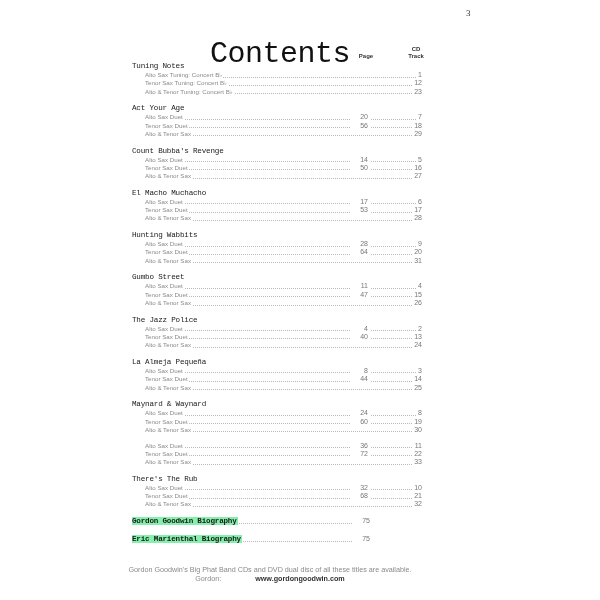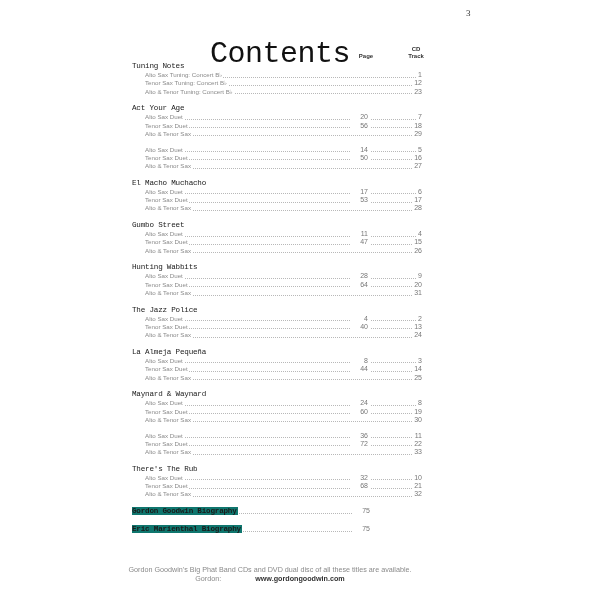--- a/index.html
+++ b/index.html
@@ -43,21 +43,21 @@
       padding: 0 2px; font-size: 7px; color: #777;
     }
     .row .cd {
       position: absolute; right: 0; text-align: right; background: #fff; z-index: 1;
       padding-left: 2px; font-size: 7px; color: #777;
     }
     .bio {
       position: relative; height: 10px; line-height: 10px; margin-bottom: 8px;
       font-family: "Liberation Mono", monospace; font-weight: bold; font-size: 7.6px; color: #1a1a1a;
     }
-    .bio .label { background: #0f766e; position: relative; z-index: 1; padding-right: 1px; letter-spacing: -0.2px; }
+    .bio .label { background: #86efac; position: relative; z-index: 1; padding-right: 1px; letter-spacing: -0.2px; }
     .bio .dots {
       position: absolute; left: 0; right: 52px; top: 6.5px; border-bottom: 1px dotted #b8b8b8;
     }
     .bio .pg {
       position: absolute; right: 52px; width: 16px; text-align: right; background: #fff; z-index: 1;
       font-family: "Liberation Sans", sans-serif; font-weight: normal; font-size: 7px; color: #777; padding-left: 2px;
     }
     .footer {
       position: absolute; left: 0; width: 540px; top: 565px; text-align: center;
       font-size: 7.2px; color: #8a8a8a; line-height: 9px;
@@ -83,41 +83,42 @@
       <div class="row"><span class="dots"></span><span class="label">Tenor Sax Tuning: Concert B♭</span><span class="cd">12</span></div>
       <div class="row"><span class="dots"></span><span class="label">Alto &amp; Tenor Tuning: Concert B♭</span><span class="cd">23</span></div>
     </div>
     <div class="section">
       <div class="section-title">Act Your Age</div>
       <div class="row"><span class="dots"></span><span class="label">Alto Sax Duet</span><span class="pg">20</span><span class="cd">7</span></div>
       <div class="row"><span class="dots"></span><span class="label">Tenor Sax Duet</span><span class="pg">56</span><span class="cd">18</span></div>
       <div class="row"><span class="dots"></span><span class="label">Alto &amp; Tenor Sax</span><span class="cd">29</span></div>
     </div>
     <div class="section">
+      <div class="section-title">Count Bubba's Revenge</div>
       <div class="row"><span class="dots"></span><span class="label">Alto Sax Duet</span><span class="pg">14</span><span class="cd">5</span></div>
       <div class="row"><span class="dots"></span><span class="label">Tenor Sax Duet</span><span class="pg">50</span><span class="cd">16</span></div>
       <div class="row"><span class="dots"></span><span class="label">Alto &amp; Tenor Sax</span><span class="cd">27</span></div>
     </div>
     <div class="section">
       <div class="section-title">El Macho Muchacho</div>
       <div class="row"><span class="dots"></span><span class="label">Alto Sax Duet</span><span class="pg">17</span><span class="cd">6</span></div>
       <div class="row"><span class="dots"></span><span class="label">Tenor Sax Duet</span><span class="pg">53</span><span class="cd">17</span></div>
       <div class="row"><span class="dots"></span><span class="label">Alto &amp; Tenor Sax</span><span class="cd">28</span></div>
     </div>
     <div class="section">
+      <div class="section-title">Hunting Wabbits</div>
+      <div class="row"><span class="dots"></span><span class="label">Alto Sax Duet</span><span class="pg">28</span><span class="cd">9</span></div>
+      <div class="row"><span class="dots"></span><span class="label">Tenor Sax Duet</span><span class="pg">64</span><span class="cd">20</span></div>
+      <div class="row"><span class="dots"></span><span class="label">Alto &amp; Tenor Sax</span><span class="cd">31</span></div>
+    </div>
+    <div class="section">
       <div class="section-title">Gumbo Street</div>
       <div class="row"><span class="dots"></span><span class="label">Alto Sax Duet</span><span class="pg">11</span><span class="cd">4</span></div>
       <div class="row"><span class="dots"></span><span class="label">Tenor Sax Duet</span><span class="pg">47</span><span class="cd">15</span></div>
       <div class="row"><span class="dots"></span><span class="label">Alto &amp; Tenor Sax</span><span class="cd">26</span></div>
-    </div>
-    <div class="section">
-      <div class="section-title">Hunting Wabbits</div>
-      <div class="row"><span class="dots"></span><span class="label">Alto Sax Duet</span><span class="pg">28</span><span class="cd">9</span></div>
-      <div class="row"><span class="dots"></span><span class="label">Tenor Sax Duet</span><span class="pg">64</span><span class="cd">20</span></div>
-      <div class="row"><span class="dots"></span><span class="label">Alto &amp; Tenor Sax</span><span class="cd">31</span></div>
     </div>
     <div class="section">
       <div class="section-title">The Jazz Police</div>
       <div class="row"><span class="dots"></span><span class="label">Alto Sax Duet</span><span class="pg">4</span><span class="cd">2</span></div>
       <div class="row"><span class="dots"></span><span class="label">Tenor Sax Duet</span><span class="pg">40</span><span class="cd">13</span></div>
       <div class="row"><span class="dots"></span><span class="label">Alto &amp; Tenor Sax</span><span class="cd">24</span></div>
     </div>
     <div class="section">
       <div class="section-title">La Almeja Pequeña</div>
       <div class="row"><span class="dots"></span><span class="label">Alto Sax Duet</span><span class="pg">8</span><span class="cd">3</span></div>

